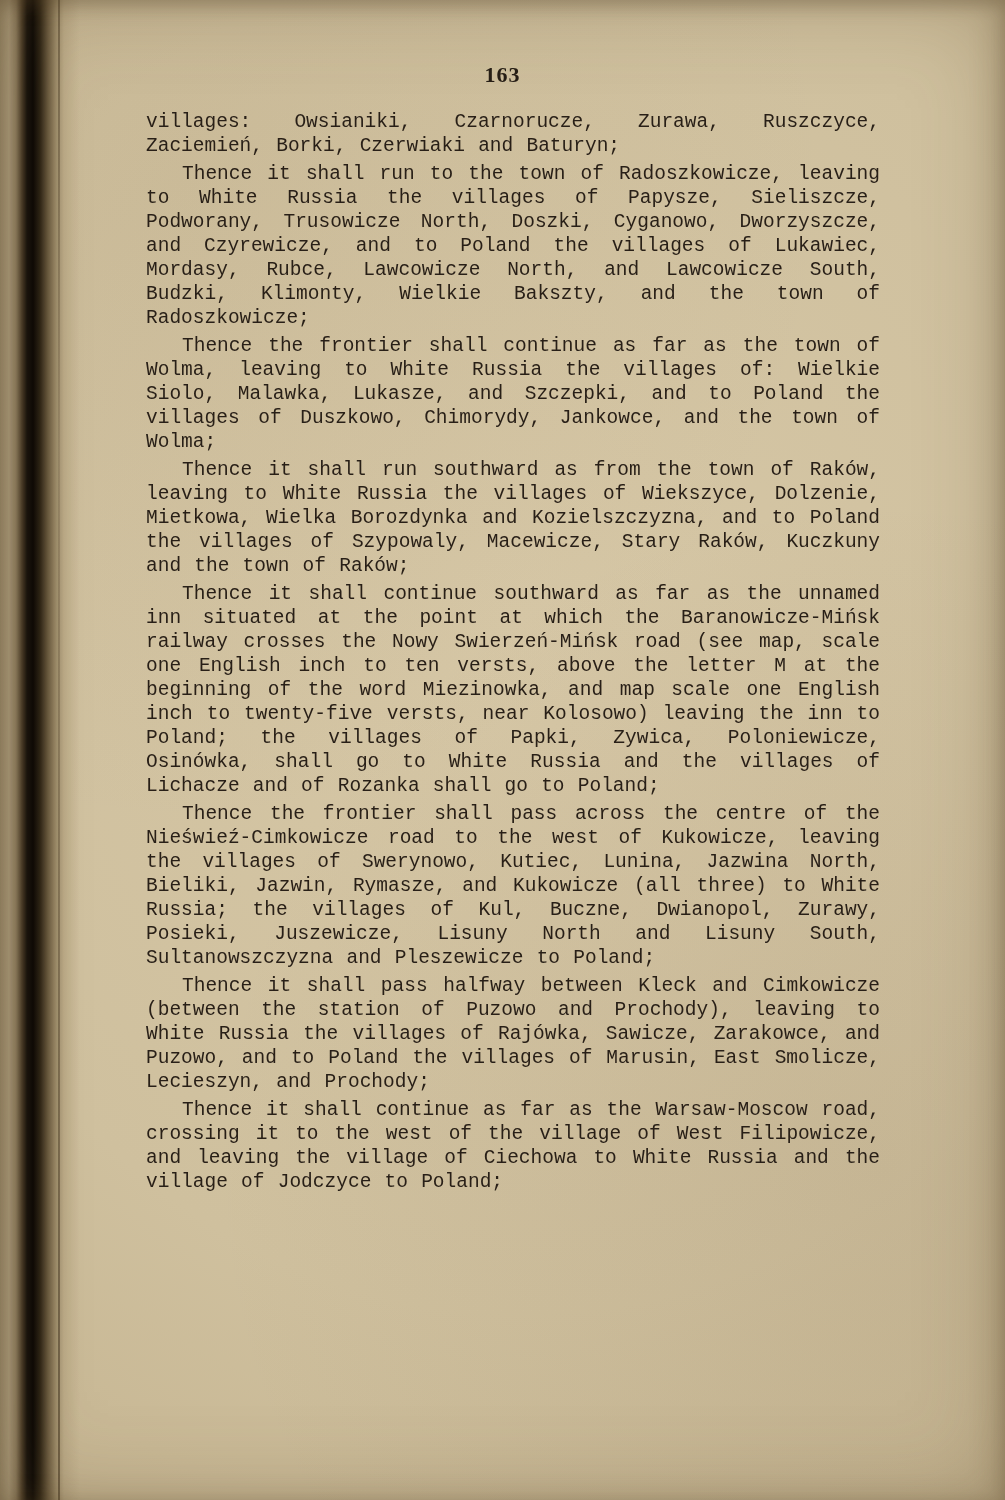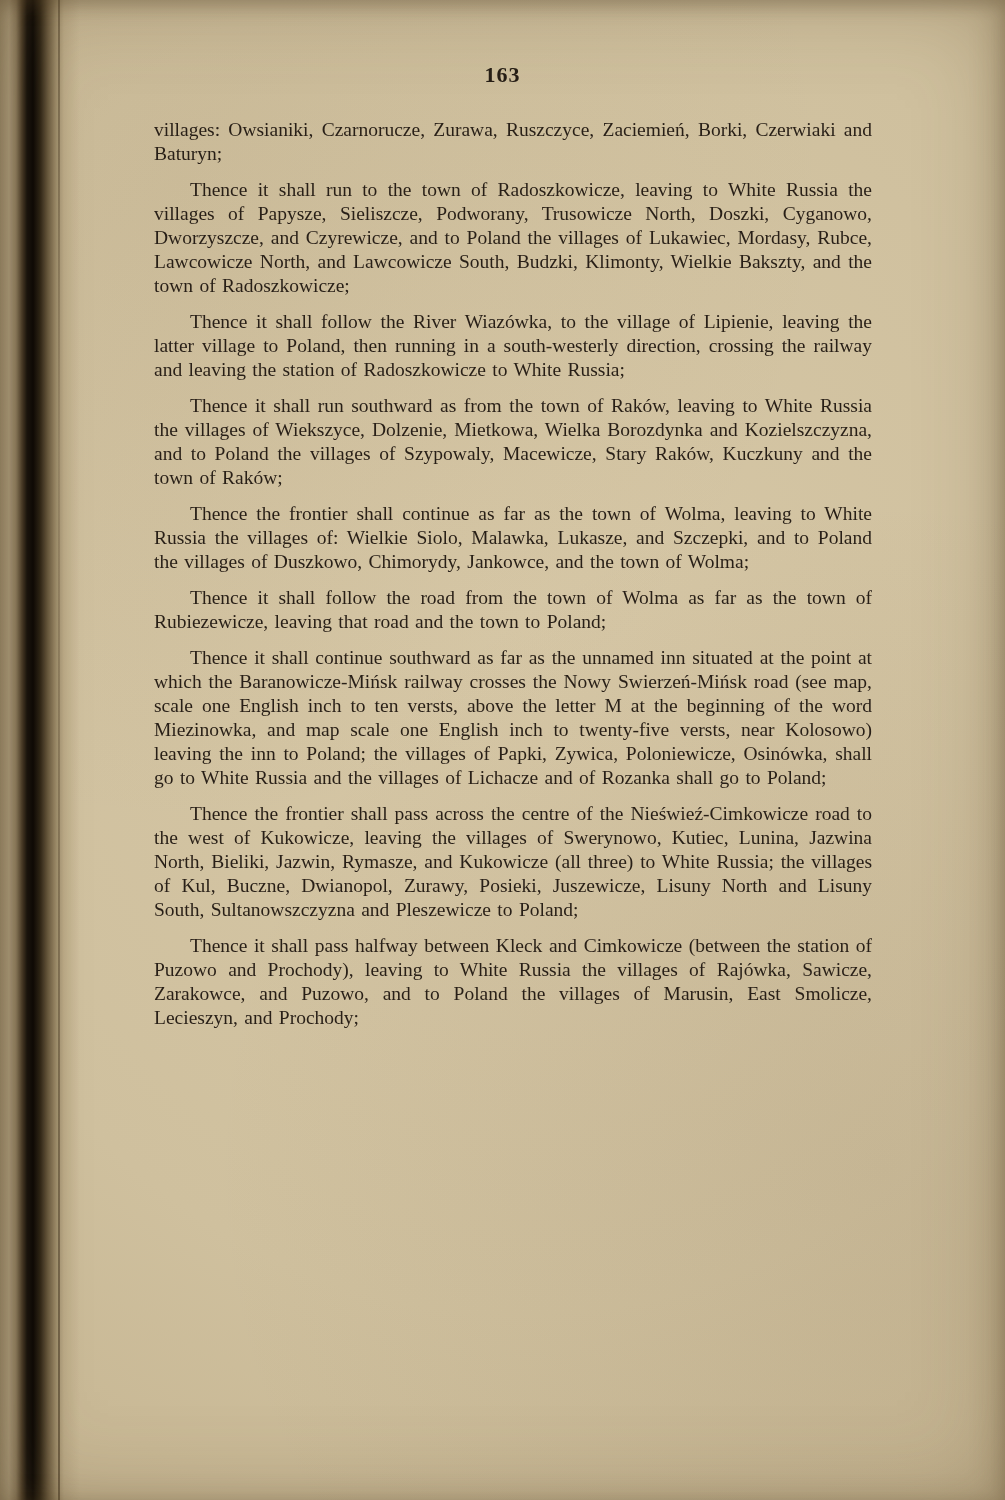--- a/index.html
+++ b/index.html
@@ -73,38 +73,38 @@
     position: absolute;
     left: 142px;
     top: 106px;
     width: 742px;
     color: #281f17;
     font-size: 19.5px;
     line-height: 24px;
     text-align: justify;
   }
   .para {
-    margin: 12px;
+    margin: 4px;
     word-spacing: 1.5px;
+    font-family: Liberation Mono, monospace;
   }
   .para.indent {
     text-indent: 36px;
   }
 </style>
 </head>
 <body>
 
 <div class="page">
   <div class="binding"></div>
   <div class="page-number">163</div>
   <div class="text-block" id="paragraphs">
       <p class="para">villages: Owsianiki, Czarnorucze, Zurawa, Ruszczyce, Zaciemień, Borki, Czerwiaki and Baturyn;</p>
       <p class="para indent">Thence it shall run to the town of Radoszkowicze, leaving to White Russia the villages of Papysze, Sieliszcze, Podworany, Trusowicze North, Doszki, Cyganowo, Dworzyszcze, and Czyrewicze, and to Poland the villages of Lukawiec, Mordasy, Rubce, Lawcowicze North, and Lawcowicze South, Budzki, Klimonty, Wielkie Bakszty, and the town of Radoszkowicze;</p>
-      <p class="para indent">Thence it shall follow the River Wiazówka, to the village of Lipienie, leaving the latter village to Poland, then running in a south-westerly direction, crossing the railway and leaving the station of Radoszkowicze to White Russia;</p>
+      <p class="para indent">Thence the frontier shall continue as far as the town of Wolma, leaving to White Russia the villages of: Wielkie Siolo, Malawka, Lukasze, and Szczepki, and to Poland the villages of Duszkowo, Chimorydy, Jankowce, and the town of Wolma;</p>
       <p class="para indent">Thence it shall run southward as from the town of Raków, leaving to White Russia the villages of Wiekszyce, Dolzenie, Mietkowa, Wielka Borozdynka and Kozielszczyzna, and to Poland the villages of Szypowaly, Macewicze, Stary Raków, Kuczkuny and the town of Raków;</p>
-      <p class="para indent">Thence the frontier shall continue as far as the town of Wolma, leaving to White Russia the villages of: Wielkie Siolo, Malawka, Lukasze, and Szczepki, and to Poland the villages of Duszkowo, Chimorydy, Jankowce, and the town of Wolma;</p>
-      <p class="para indent">Thence it shall follow the road from the town of Wolma as far as the town of Rubiezewicze, leaving that road and the town to Poland;</p>
       <p class="para indent">Thence it shall continue southward as far as the unnamed inn situated at the point at which the Baranowicze-Mińsk railway crosses the Nowy Swierzeń-Mińsk road (see map, scale one English inch to ten versts, above the letter M at the beginning of the word Miezinowka, and map scale one English inch to twenty-five versts, near Kolosowo) leaving the inn to Poland; the villages of Papki, Zywica, Poloniewicze, Osinówka, shall go to White Russia and the villages of Lichacze and of Rozanka shall go to Poland;</p>
       <p class="para indent">Thence the frontier shall pass across the centre of the Nieświeź-Cimkowicze road to the west of Kukowicze, leaving the villages of Swerynowo, Kutiec, Lunina, Jazwina North, Bieliki, Jazwin, Rymasze, and Kukowicze (all three) to White Russia; the villages of Kul, Buczne, Dwianopol, Zurawy, Posieki, Juszewicze, Lisuny North and Lisuny South, Sultanowszczyzna and Pleszewicze to Poland;</p>
       <p class="para indent">Thence it shall pass halfway between Kleck and Cimkowicze (between the station of Puzowo and Prochody), leaving to White Russia the villages of Rajówka, Sawicze, Zarakowce, and Puzowo, and to Poland the villages of Marusin, East Smolicze, Lecieszyn, and Prochody;</p>
+      <p class="para indent">Thence it shall continue as far as the Warsaw-Moscow road, crossing it to the west of the village of West Filipowicze, and leaving the village of Ciechowa to White Russia and the village of Jodczyce to Poland;</p>
     </div>
   <div class="vignette"></div>
 </div>
 
 </body></html>

